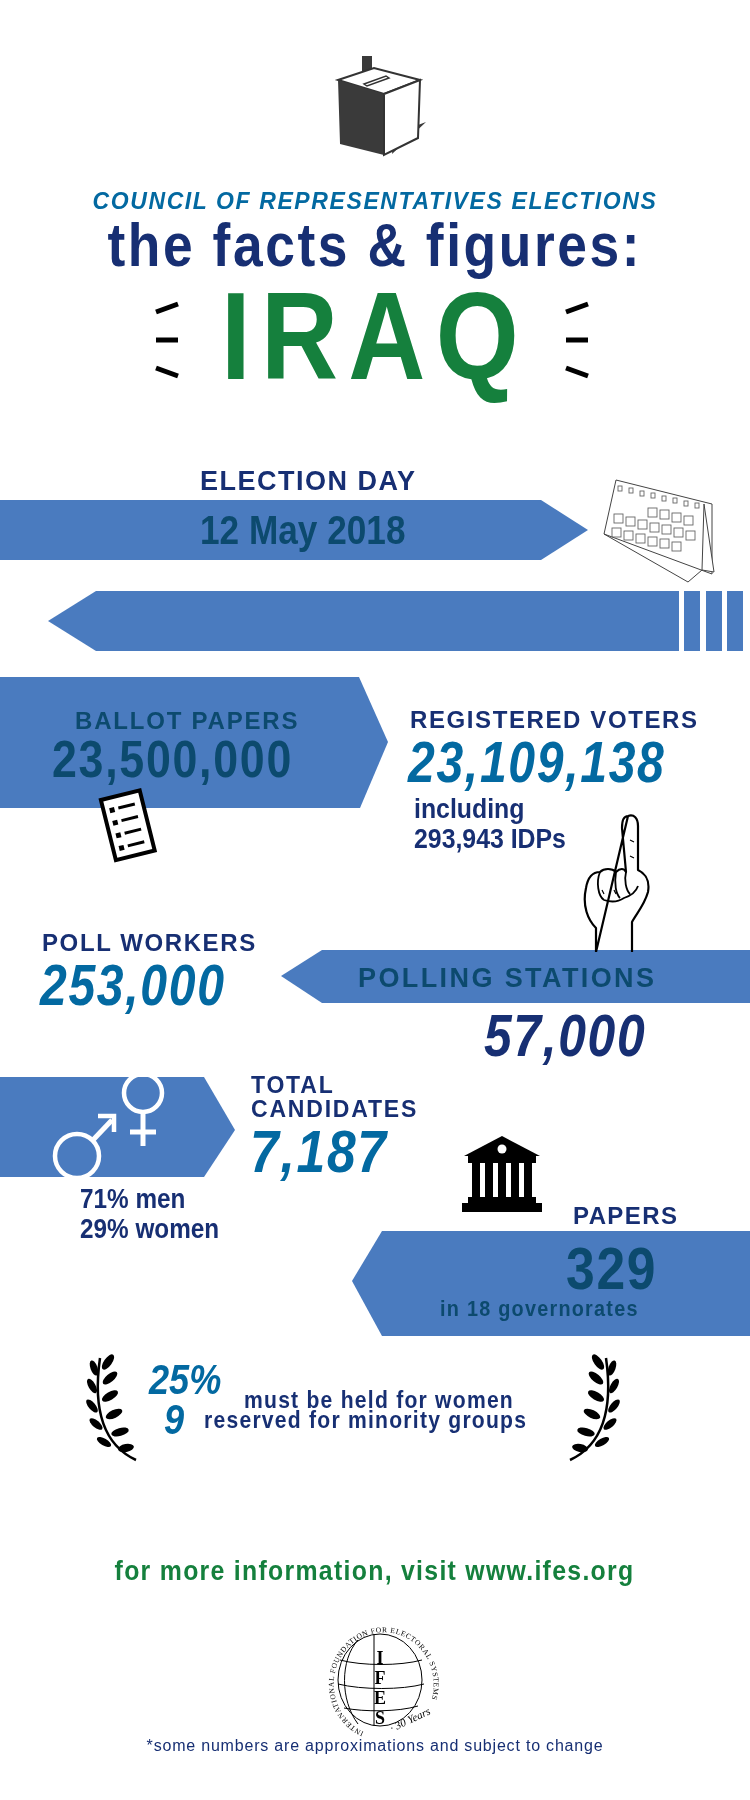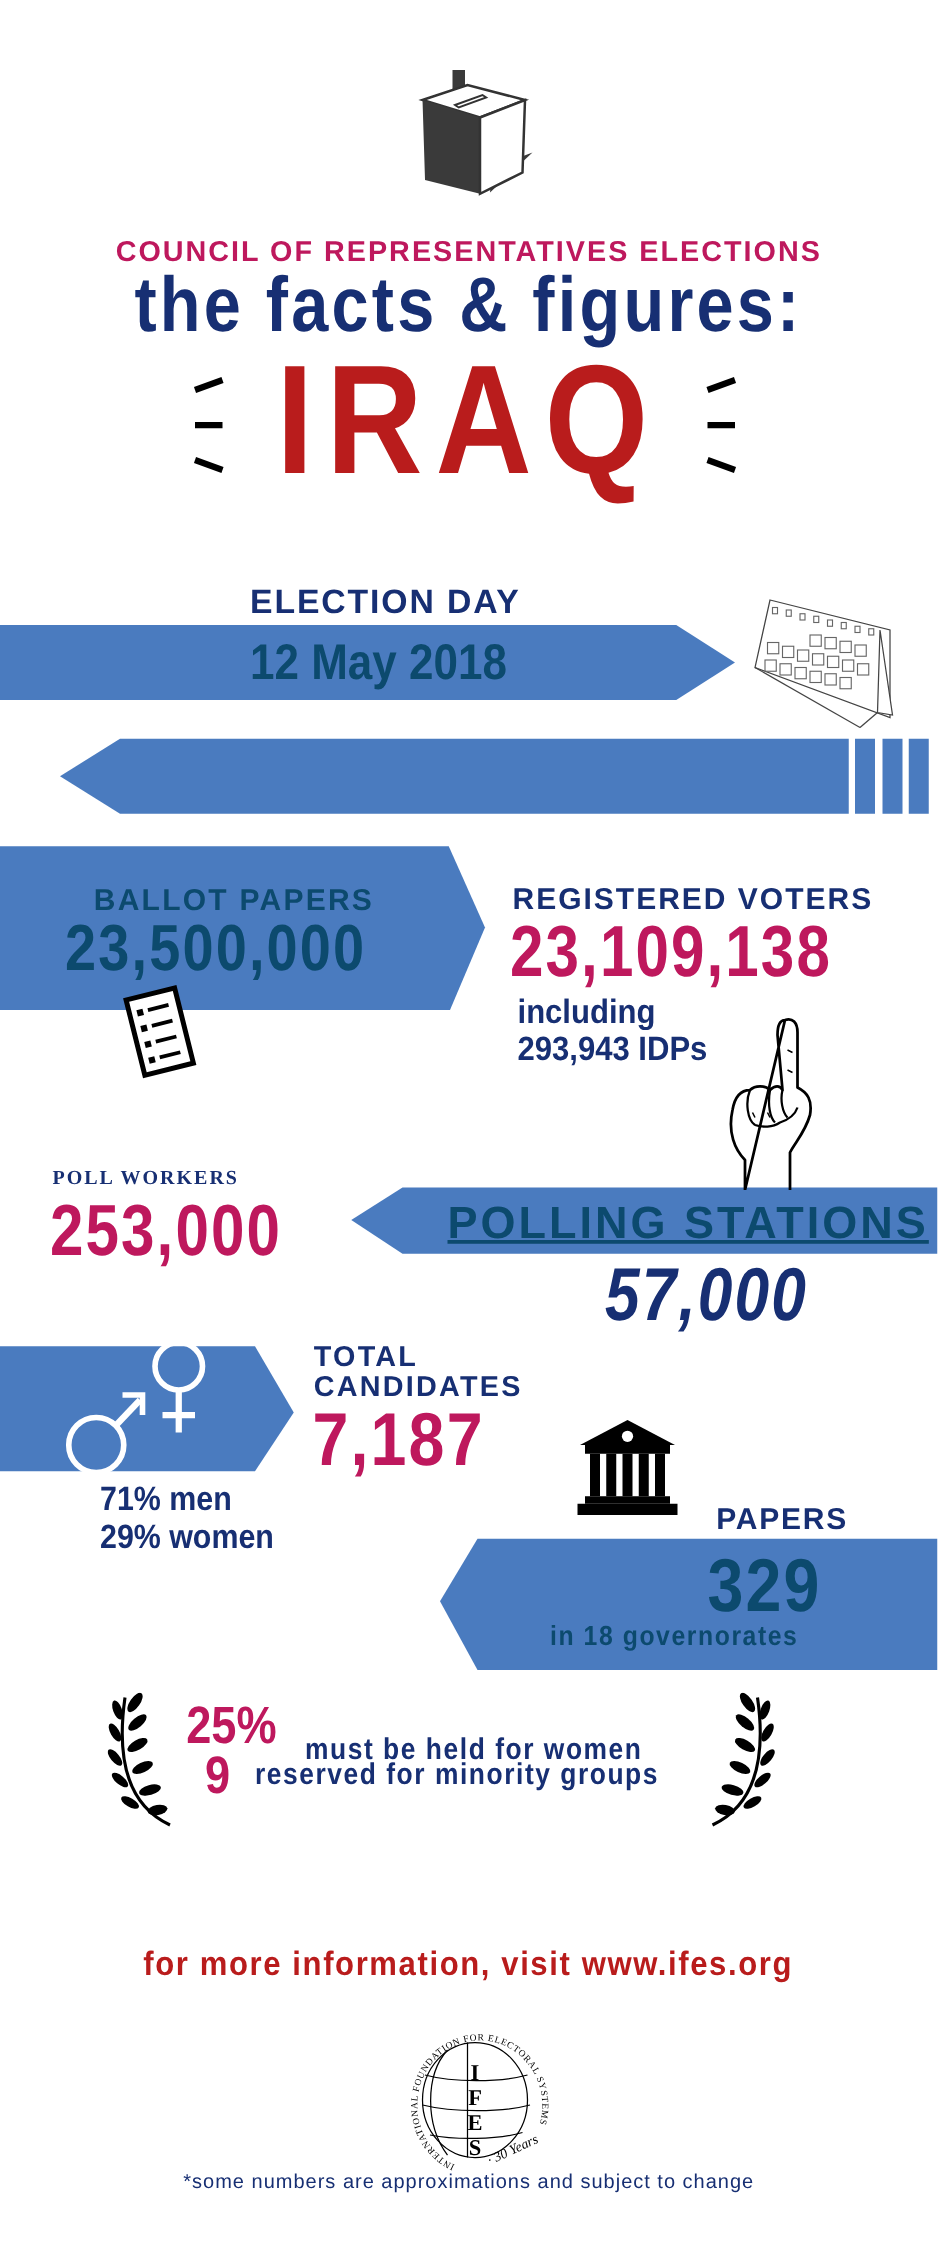--- a/index.html
+++ b/index.html
@@ -1,22 +1,22 @@
 <!DOCTYPE html>
 <html><head>
 <meta charset="utf-8">
 <style>
   html, body { margin: 0; padding: 0; background: #ffffff; }
   body { width: 750px; height: 1800px; position: relative; overflow: hidden;
          font-family: "Liberation Sans", "DejaVu Sans", sans-serif; }
   .abs { position: absolute; }
   .nowrap { white-space: nowrap; }
   .navy { color: #172f73; }
-  .blue { color: #be185d; }
-  .orange { color: #b91c1c; text-decoration: underline; }
+  .blue { color: #0369a1; font-style: italic; }
+  .orange { color: #15803d; text-decoration: underline; }
   .white { color: #0c4a6e; }
   .bold { font-weight: bold; }
   svg.shape { position: absolute; left: 0; top: 0; }
   .center-x { left: 0; width: 750px; text-align: center; }
 </style>
 </head>
 <body>
 
 <svg class="shape" width="750" height="1800">
 
@@ -138,26 +138,26 @@
   <div style="transform:scaleX(0.92); transform-origin:left;">293,943 IDPs</div>
 </div>
 <div class="abs" style="left:574px; top:810px; width:84px; height:142px;">
   <svg width="84" height="142" viewBox="0 0 84 142">
     <path d="M54,6 C60,4 64,8 64,16 L64,60 C72,64 76,70 74,82 C70,96 62,104 58,112 L58,142 M22,142 L22,118 C14,110 8,96 12,78 C14,66 20,62 26,62 C30,58 38,58 42,62 C46,58 50,58 52,62 L48,18 C48,10 50,6 54,6 Z" fill="#fff" stroke="#000" stroke-width="2.2" stroke-linejoin="round"></path>
     <path d="M26,62 C22,72 24,86 30,90 M42,62 C40,74 42,84 46,88 M52,62 C50,70 52,80 56,84 M30,90 C36,92 44,92 50,88 C56,86 62,82 64,76" fill="none" stroke="#000" stroke-width="1.8"></path>
     <path d="M56,30 L60,32 M56,46 L60,48 M28,80 L30,84 M40,80 L42,84" stroke="#000" stroke-width="1.2"></path>
   </svg>
 </div>
 
-<div class="abs nowrap navy bold" style="left:42px; top:929px; font-size:16px; letter-spacing:1.6px; line-height:28px;font-family:Liberation Serif, serif;">POLL WORKERS</div>
+<div class="abs nowrap navy bold" style="left:42px; top:929px; font-size:24px; letter-spacing:1.6px; line-height:28px;">POLL WORKERS</div>
 <div class="abs nowrap blue bold" style="left:40px; top:956px; line-height:58px;">
   <span style="display:inline-block; font-size:58px; letter-spacing:2px; transform:scaleX(0.83); transform-origin:left;">253,000</span>
 </div>
 
-<div class="abs nowrap white bold" style="left:358px; top:963px; font-size:36px; letter-spacing:2.4px; line-height:30px;text-decoration:underline;">POLLING STATIONS</div>
+<div class="abs nowrap white bold" style="left:358px; top:963px; font-size:27px; letter-spacing:2.4px; line-height:30px;">POLLING STATIONS</div>
 <div class="abs nowrap navy bold" style="left:484px; top:1005px; line-height:62px;font-style:italic;">
   <span style="display:inline-block; font-size:60px; letter-spacing:2px; transform:scaleX(0.83); transform-origin:left;">57,000</span>
 </div>
 
 <div class="abs" style="left:44px; top:1070px; width:130px; height:120px;">
   <svg width="130" height="120" viewBox="0 0 130 120">
     <circle cx="99" cy="23" r="19" fill="none" stroke="#fff" stroke-width="4.5"></circle>
     <line x1="99" y1="42" x2="99" y2="76" stroke="#fff" stroke-width="5"></line>
     <line x1="86" y1="62" x2="112" y2="62" stroke="#fff" stroke-width="5"></line>
     <circle cx="33" cy="86" r="22" fill="none" stroke="#fff" stroke-width="4.5"></circle>

